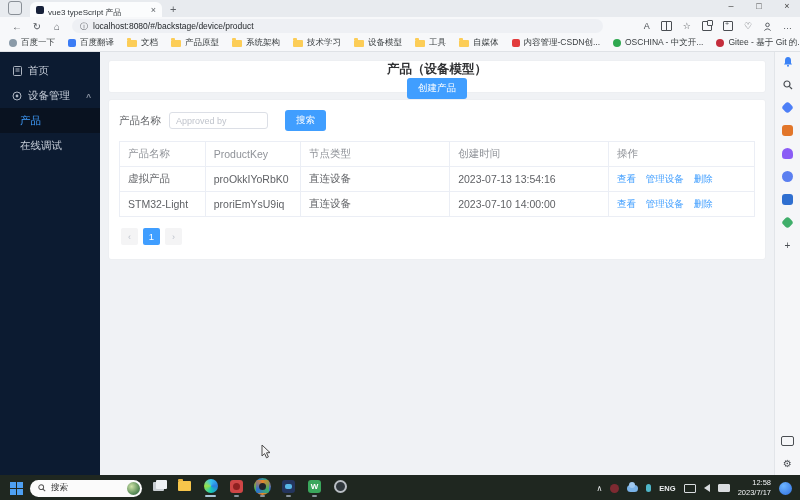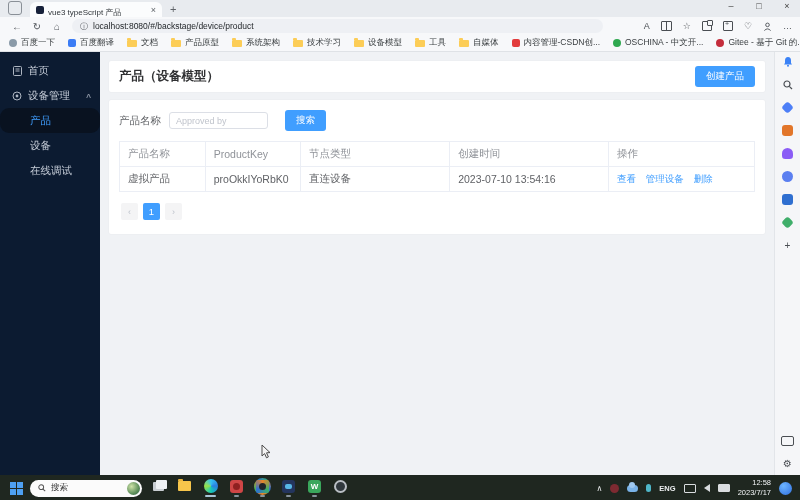--- a/index.html
+++ b/index.html
@@ -48,26 +48,26 @@
   .app{width:775px;display:flex;flex-direction:column;}
   .app-header{height:27px;background:#0c1b31;display:flex;align-items:center;padding-left:8px;flex:none;}
   .logo{font-family:"DejaVu Sans Mono","Liberation Mono",monospace;font-style:italic;font-weight:bold;font-size:12px;letter-spacing:1px;color:#ecf0f5;}
   .app-body{flex:1;display:flex;min-height:0;}
 
   
   .sidenav{width:100px;background:#0c1b31;padding-top:6px;flex:none;font-size:10.5px;color:#c6cdd8;}
   .nav-item{height:25px;display:flex;align-items:center;gap:6px;padding-left:12px;position:relative;}
   .nav-ico{width:10px;height:10px;flex:none;display:flex;align-items:center;justify-content:center;}
   .chev{position:absolute;right:9px;font-size:7px;color:#8d96a5;transform:scaleX(1.4);}
-  .nav-sub{height:25px;display:flex;align-items:center;padding-left:30px;border-radius:9px;}
+  .nav-sub{height:25px;display:flex;align-items:center;padding-left:20px;}
   .nav-sub.active{background:#091220;color:#409eff;}
 
   
   .content{flex:1;background:#f0f2f5;padding:9px 9px 0 9px;display:flex;flex-direction:column;gap:8px;min-width:0;}
-  .card{background:#ffffff;border-radius:2px;box-shadow:0 0 2px rgba(0,0,0,0.06);}
+  .card{background:#ffffff;border-radius:2px;box-shadow:0 0 2px rgba(0,0,0,0.06);flex-direction:column;}
   .card-head{height:31px;display:flex;align-items:center;justify-content:space-between;padding:0 10px;flex:none;}
   .page-title{font-size:12.5px;font-weight:bold;color:#303133;}
   .btn-primary{background:#409eff;color:#fff;border:none;border-radius:3px;font-size:9.5px;padding:4px 11px;font-family:inherit;}
   .card-main{padding:10px;flex:none;}
   .search-row{display:flex;align-items:center;margin-bottom:10px;}
   .search-label{font-size:10.5px;color:#606266;margin-right:8px;}
   .search-input{width:85px;height:15px;border:1px solid #dcdfe6;border-radius:3px;font-size:9px;padding:0 6px;color:#606266;font-family:inherit;outline:none;}
   .search-input::placeholder{color:#c0c4cc;}
   .search-btn{margin-left:17px;}
 
@@ -243,23 +243,20 @@
                   <circle cx="5" cy="5" r="1.4" fill="#aeb6c2"></circle>
                 </svg>
             </span>
             <span>设备管理</span>
             <span class="chev">∧</span>
           </div>
           <div class="nav-sub active">
             <span>产品</span>
           </div>
           <div class="nav-sub">
-            <span>设备</span>
-          </div>
-          <div class="nav-sub">
             <span>在线调试</span>
           </div>
         </nav>
 
         <div class="content">
           <div class="card card-head">
             <span class="page-title">产品（设备模型）</span>
             <button class="btn-primary">创建产品</button>
           </div>
 
@@ -285,21 +282,32 @@
                   <th>节点类型</th>
                   <th>创建时间</th>
                   <th>操作</th>
                 </tr>
               </thead>
               <tbody>
                 <tr>
                   <td>虚拟产品</td>
                   <td>proOkkIYoRbK0</td>
                   <td>直连设备</td>
-                  <td>2023-07-10 13:54:16</td>
+                  <td>2023-07-13 13:54:16</td>
+                  <td>
+                    <span class="rowlink">查看</span>
+                    <span class="rowlink">管理设备</span>
+                    <span class="rowlink">删除</span>
+                  </td>
+                </tr>
+                <tr>
+                  <td>STM32-Light</td>
+                  <td>proriEmYsU9iq</td>
+                  <td>直连设备</td>
+                  <td>2023-07-10 14:00:00</td>
                   <td>
                     <span class="rowlink">查看</span>
                     <span class="rowlink">管理设备</span>
                     <span class="rowlink">删除</span>
                   </td>
                 </tr>
               </tbody>
             </table>
 
             <div class="pager">

